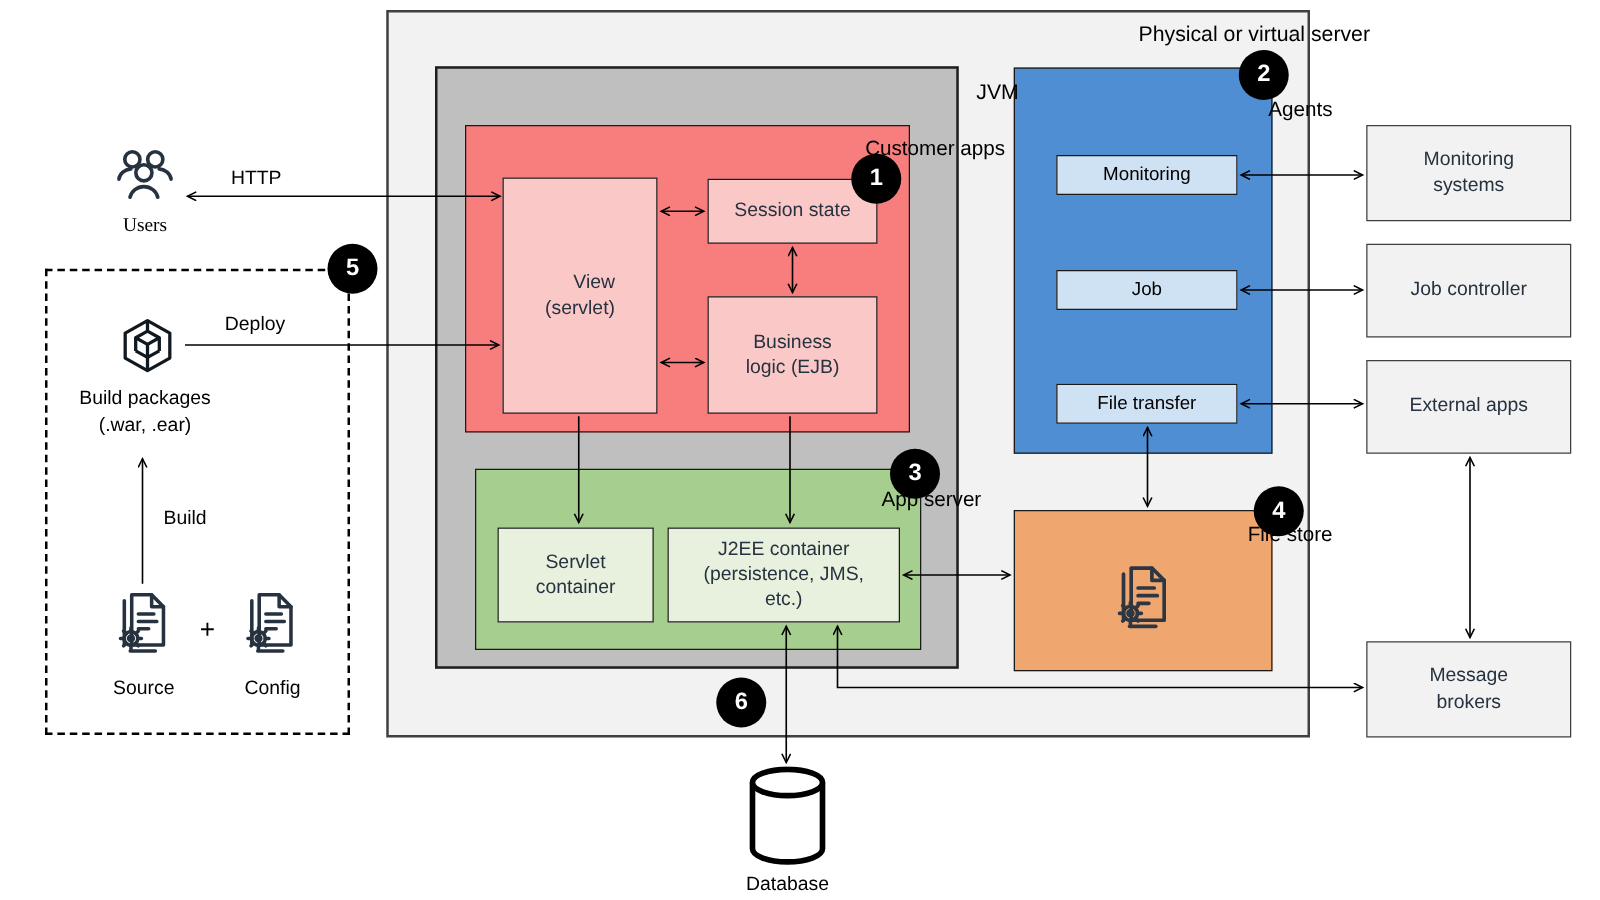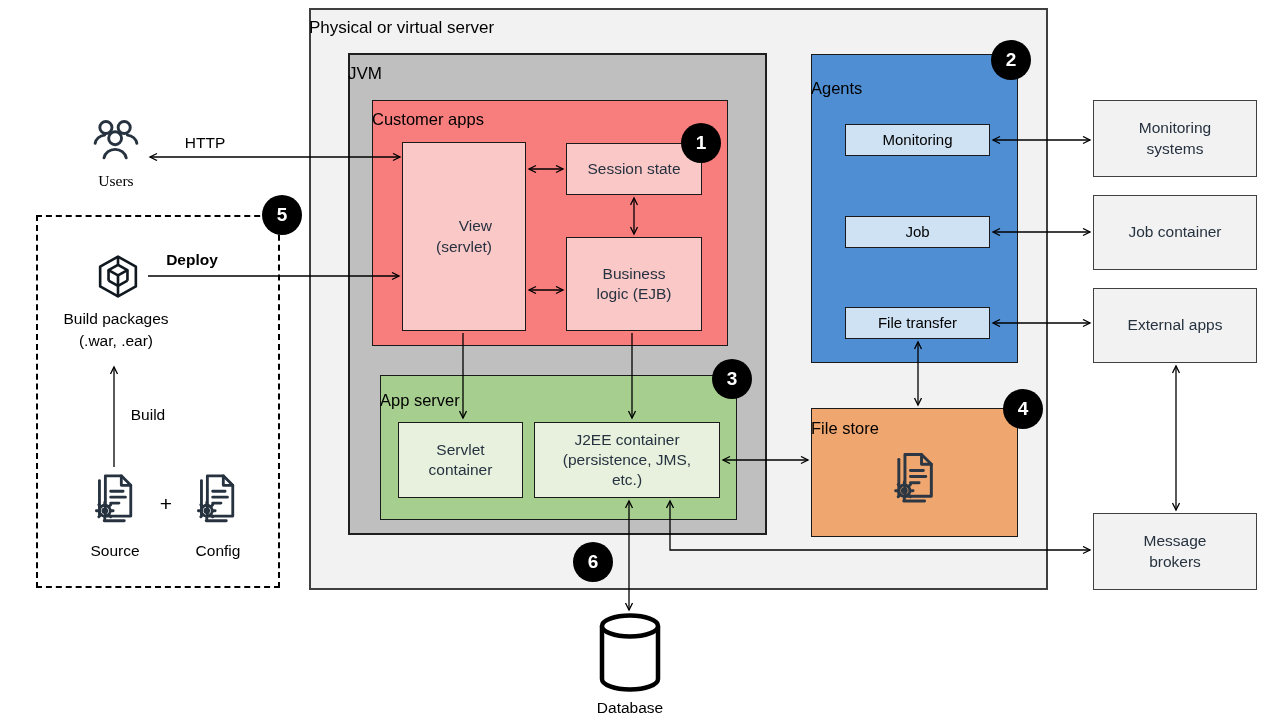--- a/index.html
+++ b/index.html
@@ -8,21 +8,21 @@
   
   .box{position:absolute;box-sizing:border-box;}
   .outer-server{left:309px;top:8px;width:739px;height:582px;background:var(--outer_bg,#f2f2f2);border:2px solid #404040;}
   .jvm-box{left:348px;top:53px;width:419px;height:482px;background:var(--jvm_bg,#bfbfbf);border:2px solid #1f1f1f;}
   .customer-box{left:372px;top:100px;width:356px;height:246px;background:var(--customer_apps_bg,#f87e7e);border:1.6px solid #1a1a1a;}
   .appserver-box{left:380px;top:375px;width:357px;height:145px;background:var(--app_server_bg,#a6ce8e);border:1.6px solid #1a1a1a;}
   .agents-box{left:811px;top:54px;width:207px;height:309px;background:var(--agents_bg,#4f8ed2);border:1.6px solid #1a1a1a;}
   .filestore-box{left:811px;top:408px;width:207px;height:129px;background:var(--file_store_bg,#f0a76f);border:1.6px solid #1a1a1a;}
   .dashed-box{left:36px;top:215px;width:244px;height:373px;border:2px dashed #000;background:transparent;}
   
-  .title{position:absolute;text-align:left;color:#000;font-size:17px;}
+  .title{position:absolute;text-align:right;color:#000;font-size:17px;padding-left:48px;}
   .t-server{left:309px;top:18px;width:739px;}
   .t-jvm{left:348px;top:64px;width:419px;}
   .t-customer{left:372px;top:110px;width:384px;font-size:16.5px;}
   .t-appserver{left:380px;top:391px;width:357px;font-size:16.5px;}
   .t-agents{left:811px;top:79px;width:207px;font-size:16.5px;}
   .t-filestore{left:811px;top:419px;width:207px;font-size:16.5px;}
   
   .cell{position:absolute;box-sizing:border-box;display:flex;align-items:center;justify-content:center;
         text-align:center;white-space:pre-line;line-height:1.3;color:var(--text_dark,#26323f);
         font-size:15.5px;border:1.6px solid #1a1a1a;}
@@ -95,28 +95,28 @@
 container</div>
   <div class="cell j2ee-cell">J2EE container
 (persistence, JMS,
 etc.)</div>
   <div class="cell agent-cell ag-mon">Monitoring</div>
   <div class="cell agent-cell ag-job">Job</div>
   <div class="cell agent-cell ag-ft">File transfer</div>
 
   <div class="cell ext-cell ext-monsys">Monitoring
 systems</div>
-  <div class="cell ext-cell ext-jobctl">Job container</div>
+  <div class="cell ext-cell ext-jobctl">Job controller</div>
   <div class="cell ext-cell ext-extapps">External apps</div>
   <div class="cell ext-cell ext-msgbrk">Message
 brokers</div>
 
   <div class="flabel" style="left:76px;top:170px;width:80px;font-family:Liberation Serif, serif;">Users</div>
   <div class="flabel" style="left:165px;top:132px;width:80px;">HTTP</div>
-  <div class="flabel" style="left:152px;top:249px;width:80px;font-weight:bold;">Deploy</div>
+  <div class="flabel" style="left:164px;top:249px;width:80px;">Deploy</div>
   <div class="flabel" style="left:26px;top:308px;width:180px;">Build packages
 (.war, .ear)</div>
   <div class="flabel" style="left:118px;top:404px;width:60px;">Build</div>
   <div class="flabel" style="left:75px;top:540px;width:80px;">Source</div>
   <div class="plus">+</div>
   <div class="flabel" style="left:178px;top:540px;width:80px;">Config</div>
   <div class="flabel" style="left:590px;top:697px;width:80px;">Database</div>
 
   <div class="icon" style="left:92px;top:118px;">
     <svg width="48" height="43" viewBox="0 0 38 34" fill="none" stroke="currentColor" stroke-width="2.3" stroke-linecap="round" stroke-linejoin="round">

